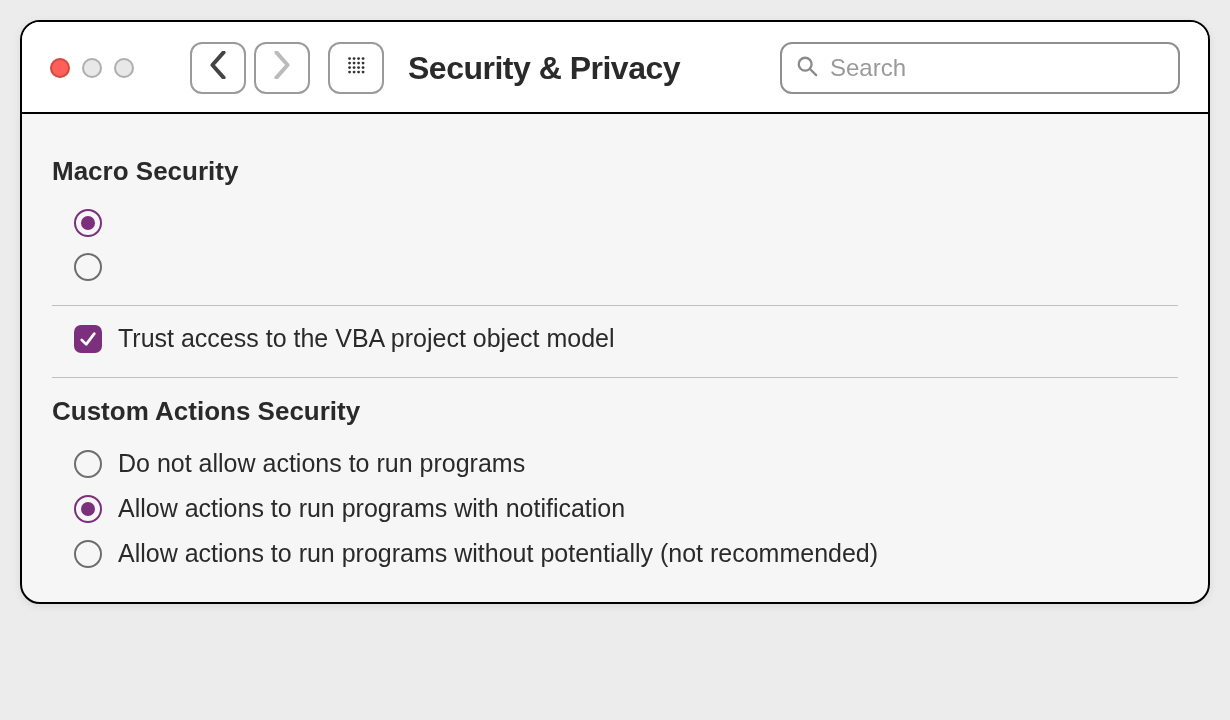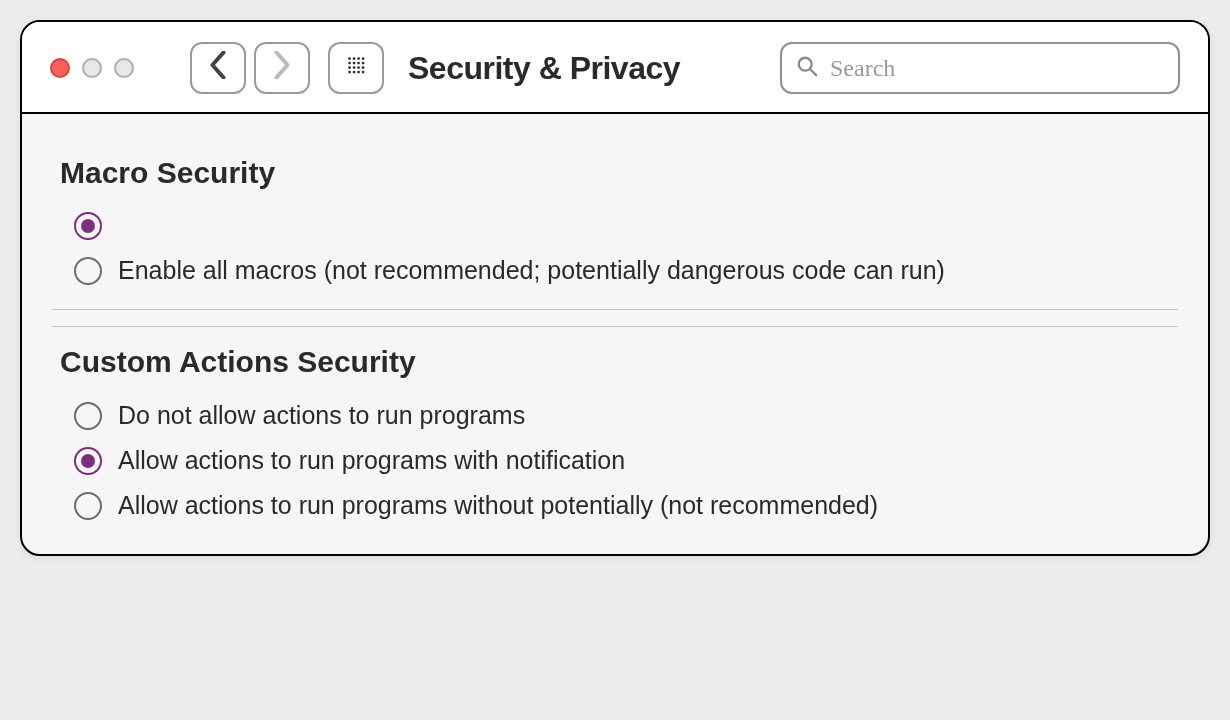--- a/index.html
+++ b/index.html
@@ -69,30 +69,29 @@
     align-items:center;
     padding: 0 14px;
     gap: 10px;
   }
   .search input {
     border: none; outline: none;
     font-size: 24px;
     width: 100%;
     background: transparent;
     color: #666;
-    font-family: Liberation Serif, serif;
   }
   .search input::placeholder { color:#9a9a9a; }
 
   .content { padding: 24px 30px 26px 30px; }
 
   .section-title {
-    font-size: 30px;
+    font-size: 26px;
     font-weight: 700;
-    margin: 18px 0 14px 8px;
+    margin: 18px 0 14px 0;
   }
   .option {
     display:flex;
     align-items:center;
     gap: 16px;
     font-size: 25px;
     padding: 8px 0 8px 22px;
   }
   .radio {
     width: 28px; height: 28px;
@@ -191,26 +190,33 @@
 
   <div class="content">
 
     <div class="section-title">Macro Security</div>
 
     <div class="option">
       <span class="radio selected"></span>
     </div>
     <div class="option">
       <span class="radio"></span>
-      <span>Enable all macros (not recommended; potentially dangerous code can run)</span>
     </div>
 
     <hr class="sep">
 
 
+    <div class="option">
+      <span class="check">
+        <svg viewBox="0 0 20 20">
+            <polyline points="3,11 8,16 17,4" fill="none" stroke="#fff" stroke-width="3" stroke-linecap="round" stroke-linejoin="round"></polyline>
+          </svg>
+      </span>
+      <span>Trust access to the VBA project object model</span>
+    </div>
 
     <hr class="sep">
 
     <div class="section-title">Custom Actions Security</div>
 
     <div class="option">
       <span class="radio"></span>
       <span>Do not allow actions to run programs</span>
     </div>
     <div class="option">

